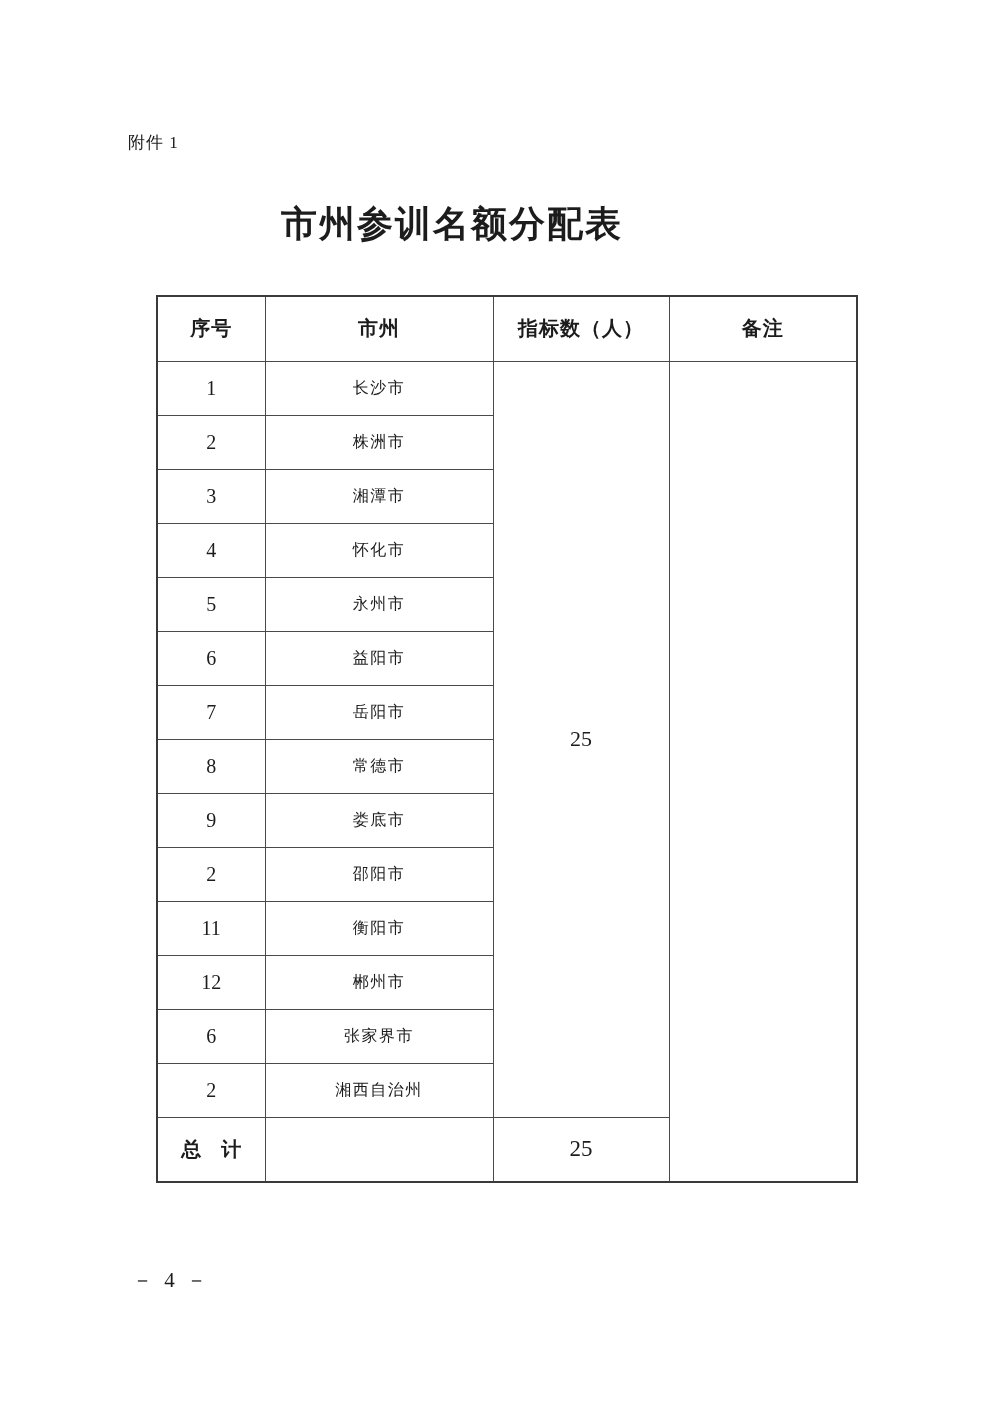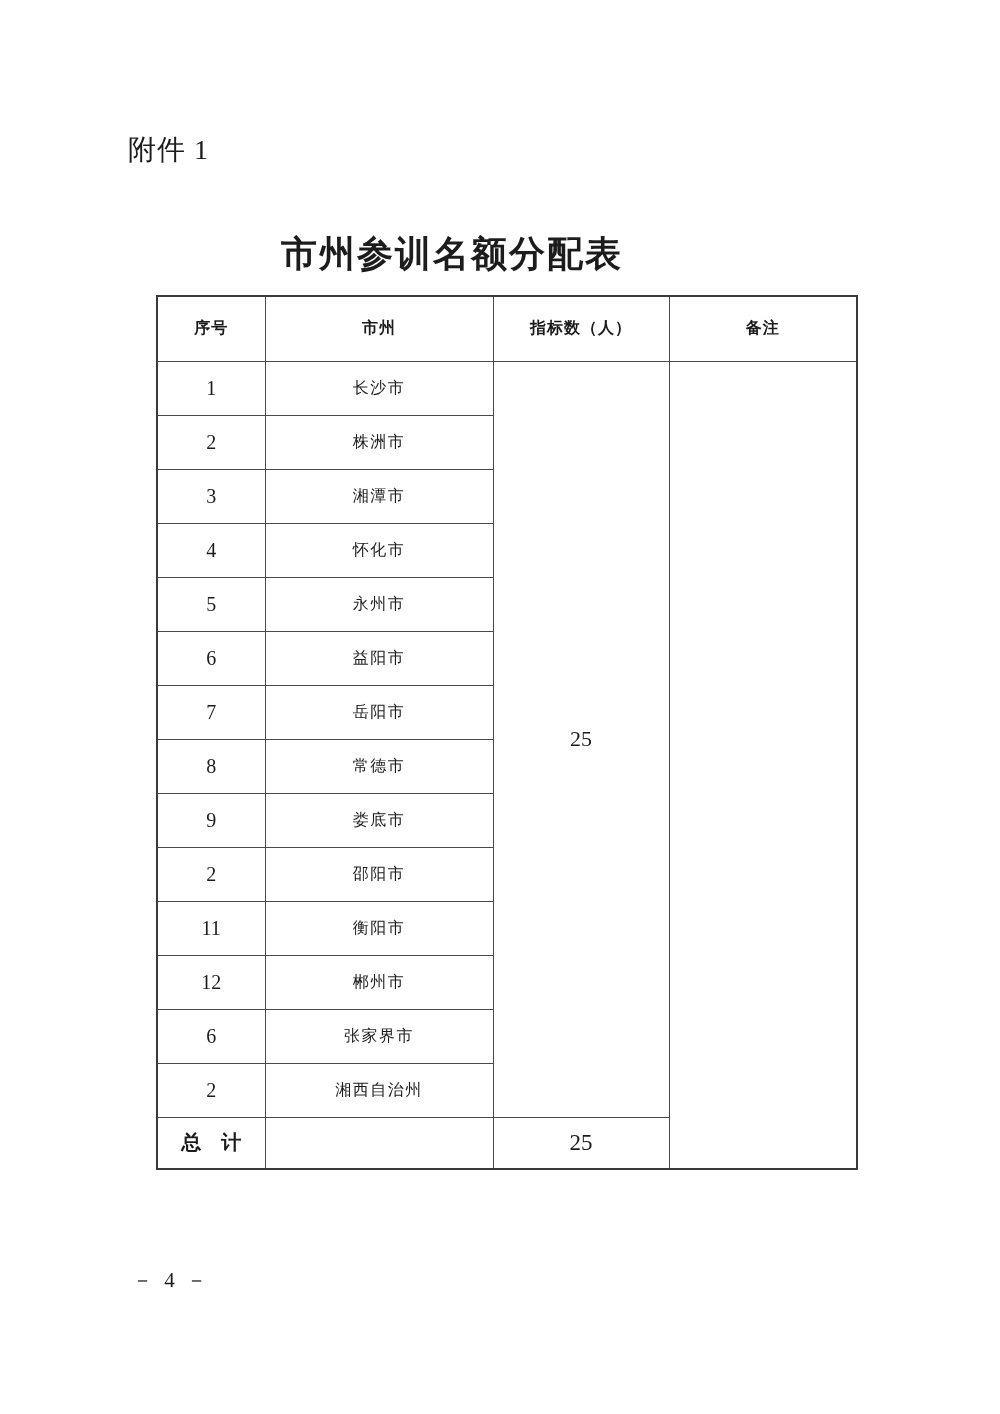--- a/index.html
+++ b/index.html
@@ -9,26 +9,26 @@
     height: 1414px;
     position: relative;
     font-family: "Liberation Serif", "DejaVu Serif", serif;
     color: #1c1c1c;
     overflow: hidden;
   }
   .attachment-label {
     position: absolute;
     left: 128px;
     top: 131px;
-    font-size: 28px;
+    font-size: 17px;
     letter-spacing: 1px;
   }
   .doc-title {
     position: absolute;
-    top: 230px;
+    top: 200px;
     left: 0;
     width: 1000px;
     padding-right: 96px;
     text-align: center;
     font-size: 36px;
     font-weight: bold;
     letter-spacing: 2px;
     font-family: "Liberation Serif", "DejaVu Serif", serif;
   }
   table.quota-table {
@@ -43,25 +43,25 @@
   table.quota-table th,
   table.quota-table td {
     border: 1px solid #4a4a4a;
     text-align: center;
     vertical-align: middle;
     padding: 0;
     overflow: hidden;
   }
   tr.header-row { height: 65px; }
   tr.data-row { height: 54px; }
-  tr.total-row { height: 52px; }
+  tr.total-row { height: 65px; }
   th.header-cell {
     font-family: "Liberation Sans", "DejaVu Sans", sans-serif;
     font-weight: bold;
-    font-size: 16px;
+    font-size: 20px;
     letter-spacing: 1px;
     margin-left: 22px;
   }
   td.no-cell {
     font-size: 20px;
   }
   td.city-cell {
     font-size: 16px;
     letter-spacing: 1.5px;
   }

